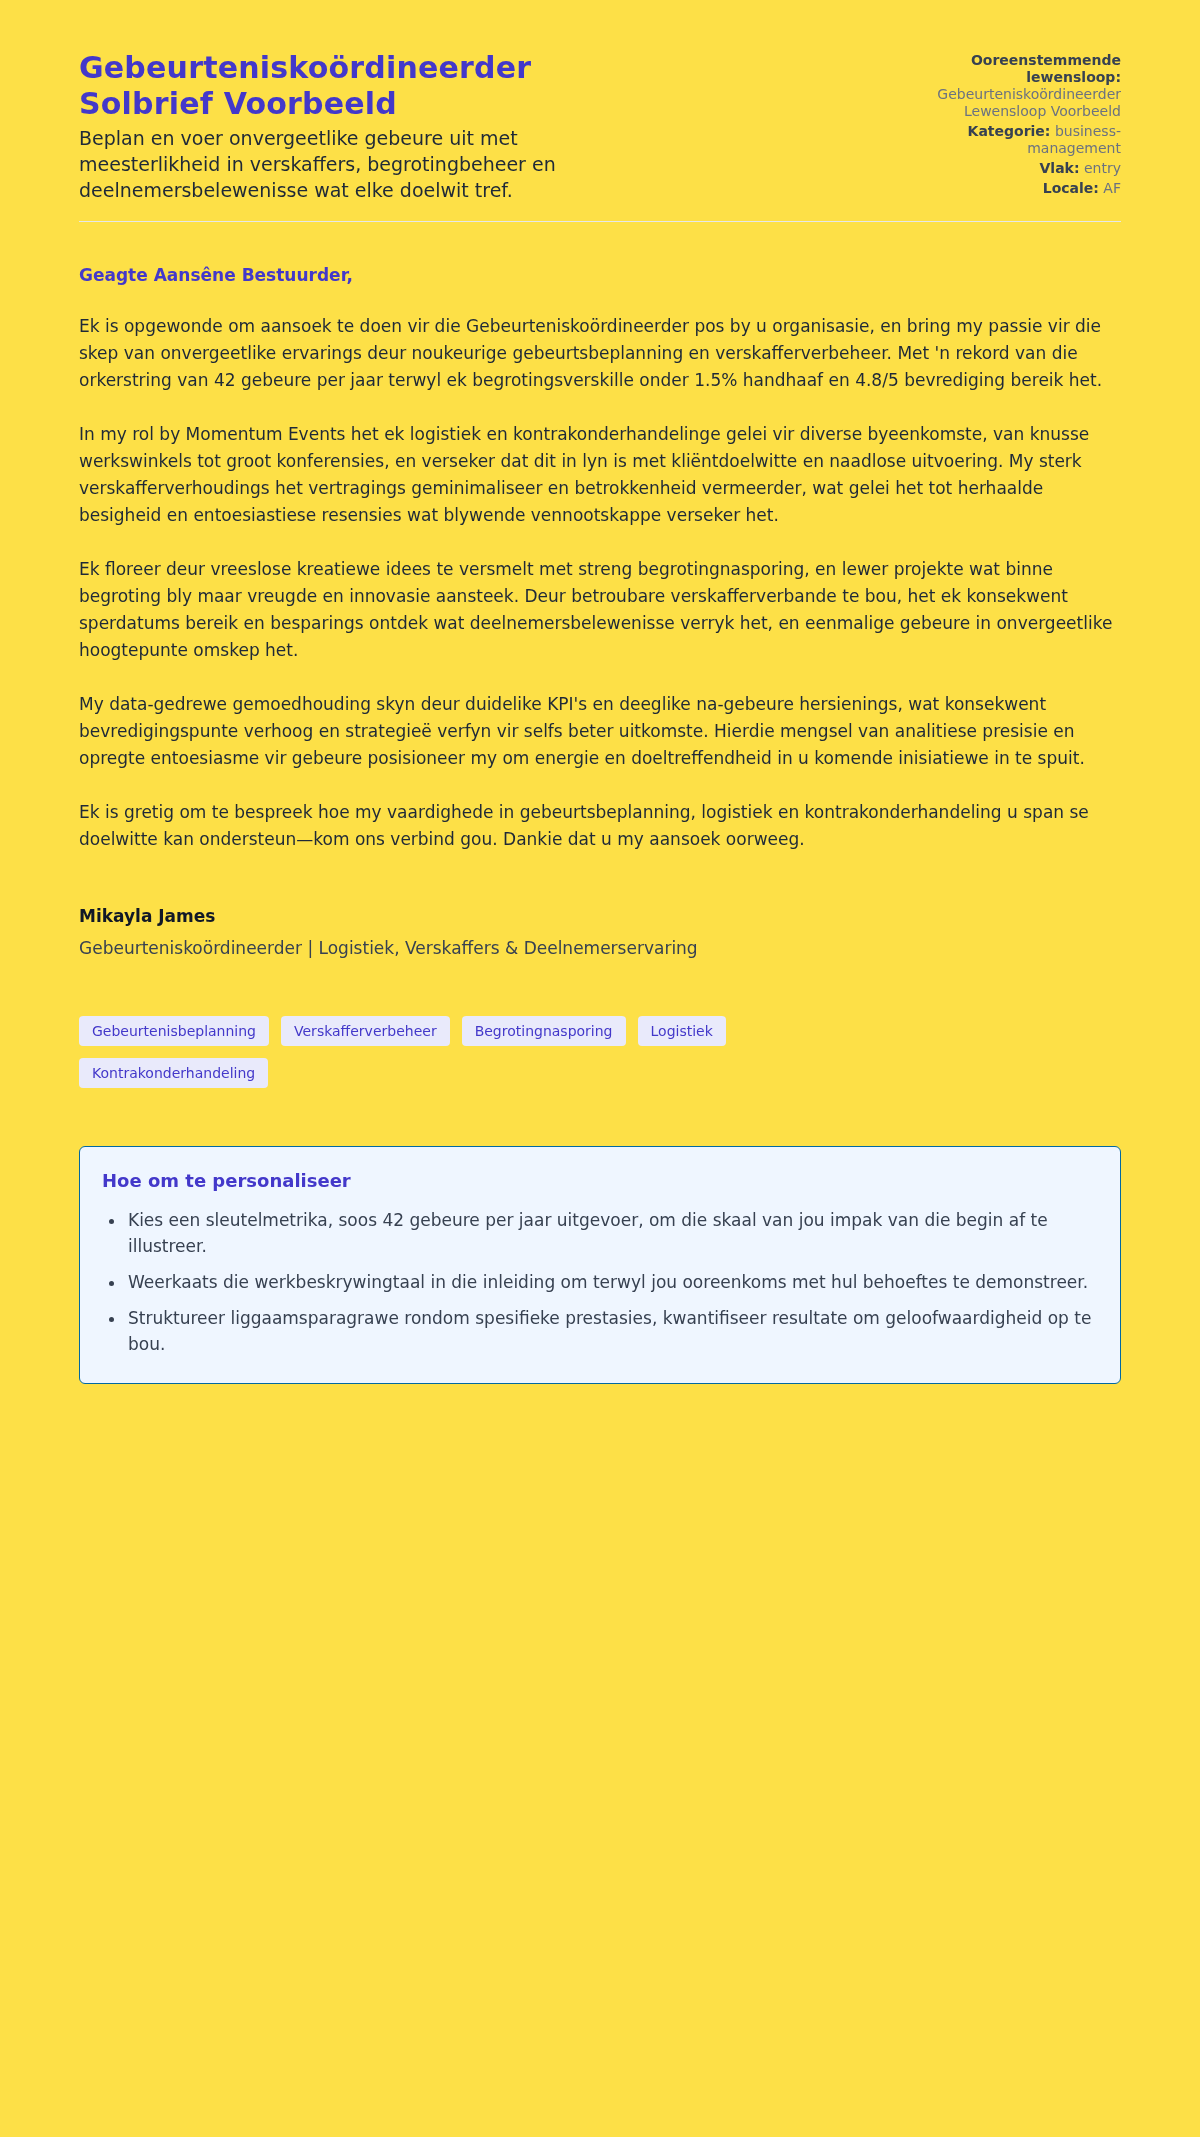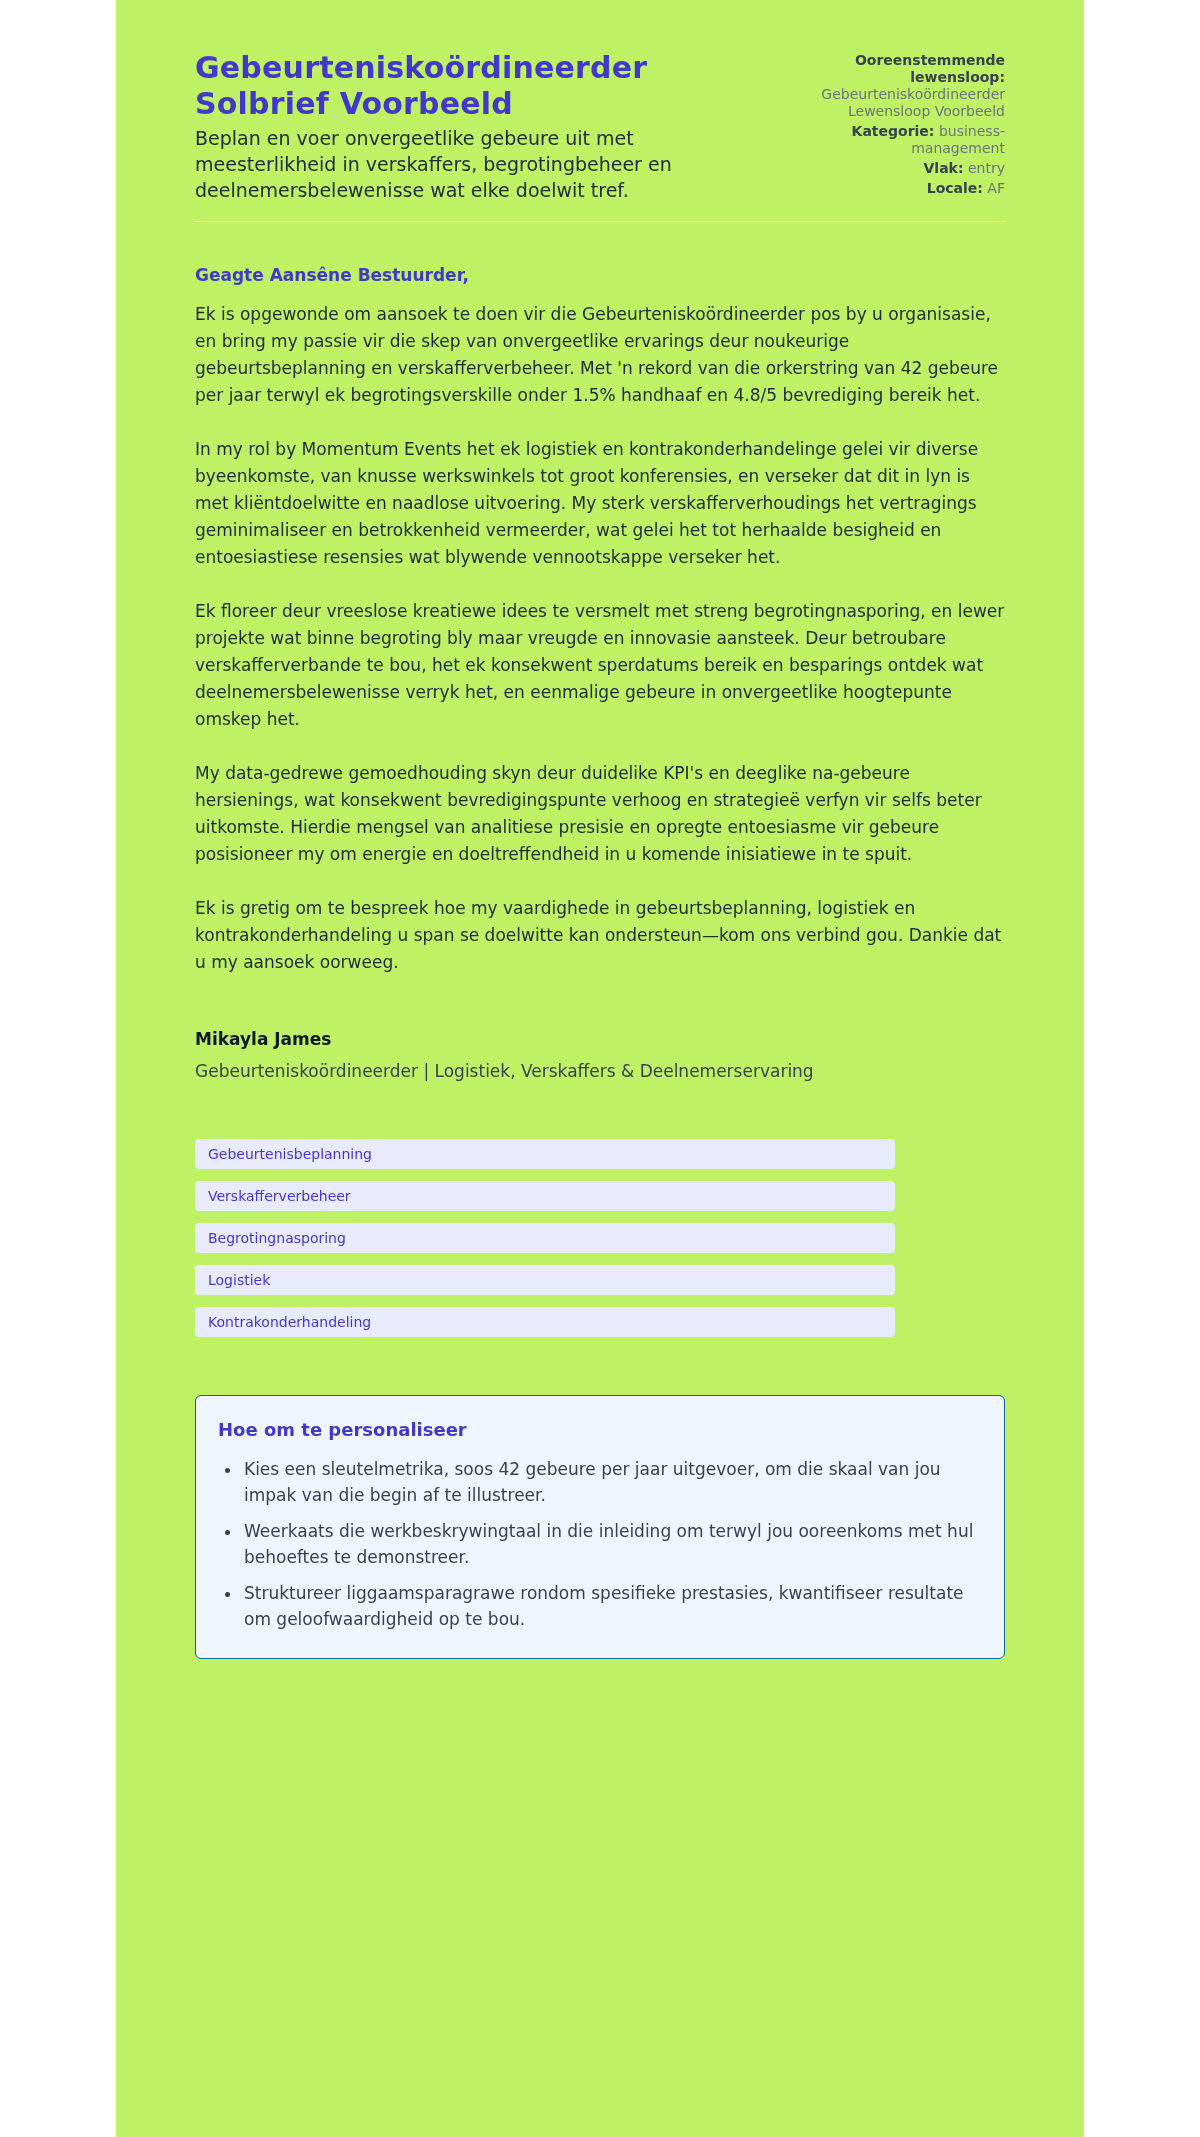--- a/index.html
+++ b/index.html
@@ -3,25 +3,25 @@
 <meta charset="utf-8">
 <style>
   * { box-sizing: border-box; margin: 0; padding: 0; }
   html, body { background: #ffffff; }
   body {
     font-family: "DejaVu Sans", "Liberation Sans", sans-serif;
     color: #1f2937;
     -webkit-font-smoothing: antialiased;
   }
   .page {
-    width: 968px;
+    width: 1200px;
     min-height: 2137px;
     margin: 0 auto;
     padding: 50px 79px 60px 79px;
-    background: #bef264;
+    background: #fde047;
   }
   
   .header {
     display: flex;
     justify-content: space-between;
     align-items: flex-start;
   }
   .header-left { width: 600px; }
   .title {
     color: #4338ca;
@@ -54,21 +54,21 @@
     border-top: 1px solid #e5e7eb;
     margin-top: 18px;
   }
   
   .letter { margin-top: 40px; }
   .greeting {
     color: #4338ca;
     font-weight: 700;
     font-size: 17px;
     line-height: 27px;
-    margin-bottom: 12px;
+    margin-bottom: 24px;
   }
   .letter p.body-par {
     font-size: 17px;
     line-height: 27px;
     color: #1f2937;
     margin-bottom: 27px;
   }
   .signature { margin-top: 50px; }
   .sig-name {
     font-size: 17px;
@@ -82,21 +82,20 @@
     line-height: 26px;
     margin-top: 6px;
   }
   
   .tags {
     margin-top: 55px;
     display: flex;
     flex-wrap: wrap;
     gap: 12px;
     max-width: 700px;
-    flex-direction: column;
   }
   .tag {
     display: inline-block;
     background: #e9eafb;
     color: #4338ca;
     font-size: 14px;
     line-height: 14px;
     padding: 8px 13px;
     border-radius: 4px;
     white-space: nowrap;

